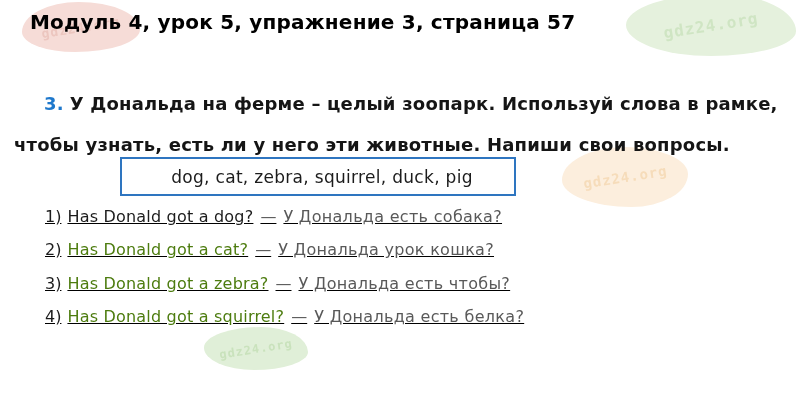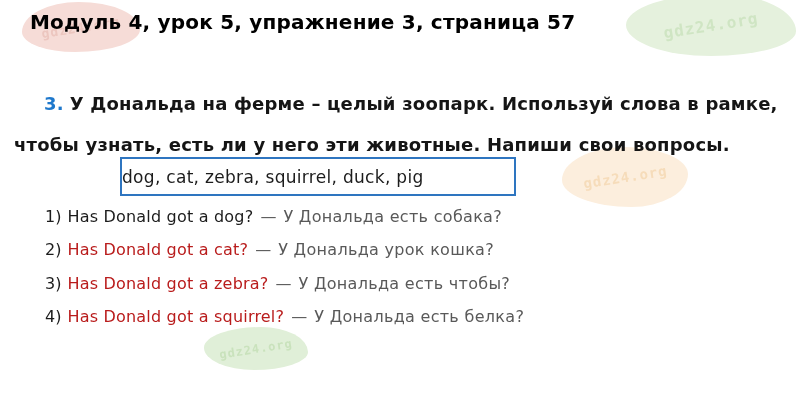--- a/index.html
+++ b/index.html
@@ -44,29 +44,29 @@
   .task {
     position: absolute; left: 14px; top: 83px; width: 782px;
     font-size: 18px; font-weight: bold; color: #151515;
     line-height: 41px; text-indent: 30px; letter-spacing: 0.2px;
   }
   .task .task-no { color: #1e78cc; margin-right: 6px; }
 
   .word-box {
     position: absolute; left: 120px; top: 157px; width: 396px; height: 39px;
     border: 2px solid #2e75c0; background: #ffffff;
-    display: flex; align-items: center; 
-    font-size: 17px; color: #1c1c1c; letter-spacing: 0.3px;
+    display: flex; align-items: center; justify-content: center;
+    font-size: 17px; color: #1c1c1c; letter-spacing: 0.3px; padding-left: 8px;
   }
 
   .exercise { position: absolute; left: 45px; top: 207px; }
-  .exercise-row { height: 24px; margin-bottom: 9.3px; font-size: 16px; white-space: nowrap; }
+  .exercise-row { height: 24px; margin-bottom: 9.3px; font-size: 16px; white-space: nowrap; text-decoration: underline; }
   .item-number { color: #1c1c1c; margin-right: 6px; }
   .question { color: #1c1c1c; letter-spacing: 0.2px; }
-  .exercise-row.answered .question { color: #b91c1c; }
+  .exercise-row.answered .question { color: #4d7c0f; }
   .separator { color: #5f5f5f; margin: 0 7px; }
   .translation { color: #595959; letter-spacing: 0.3px; }
 </style>
 </head>
 <body>
 
 <div class="blob blob-pink">
   <span class="wm">gdz24.org</span>
 </div>
 <div class="blob blob-green-tr">

